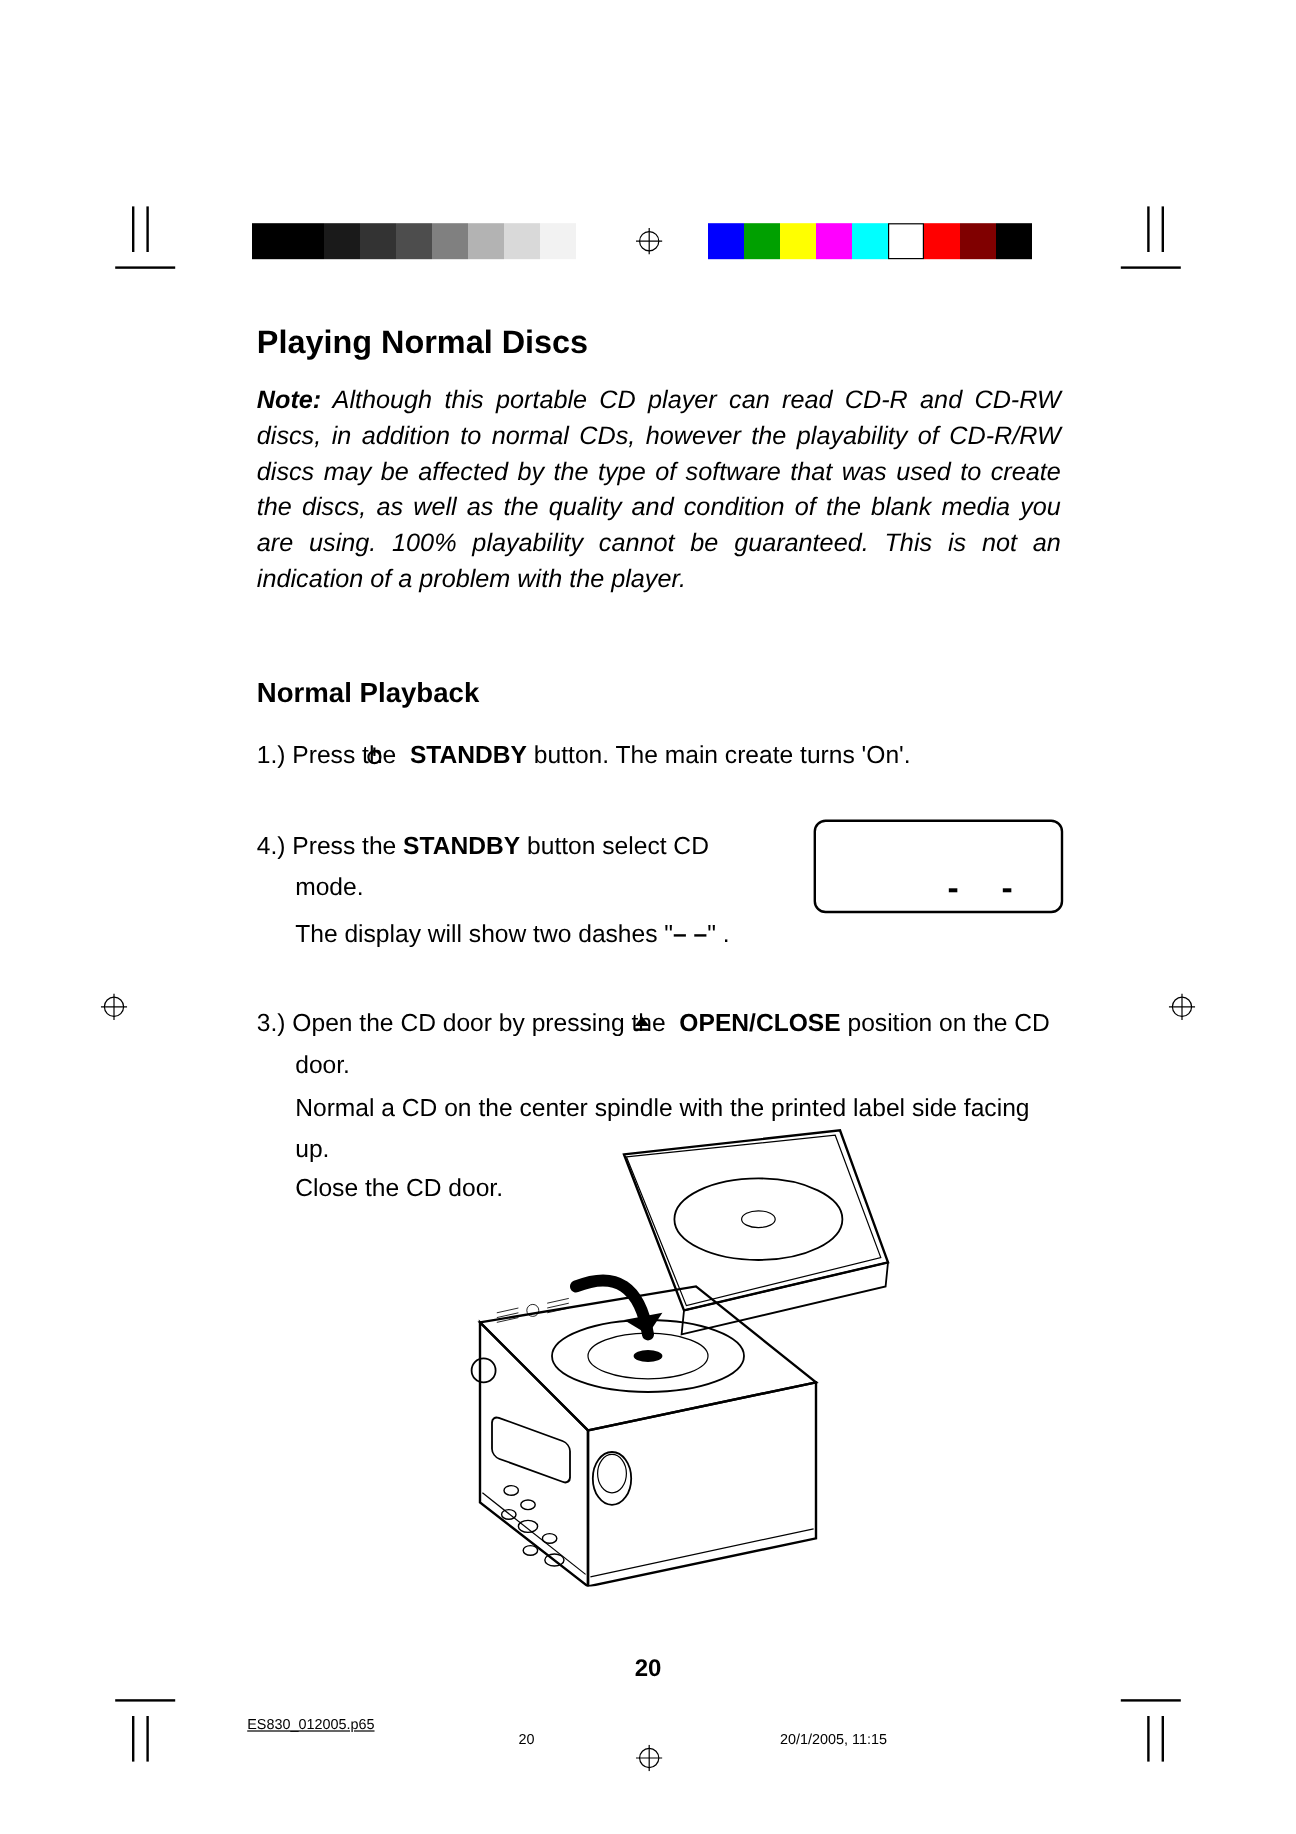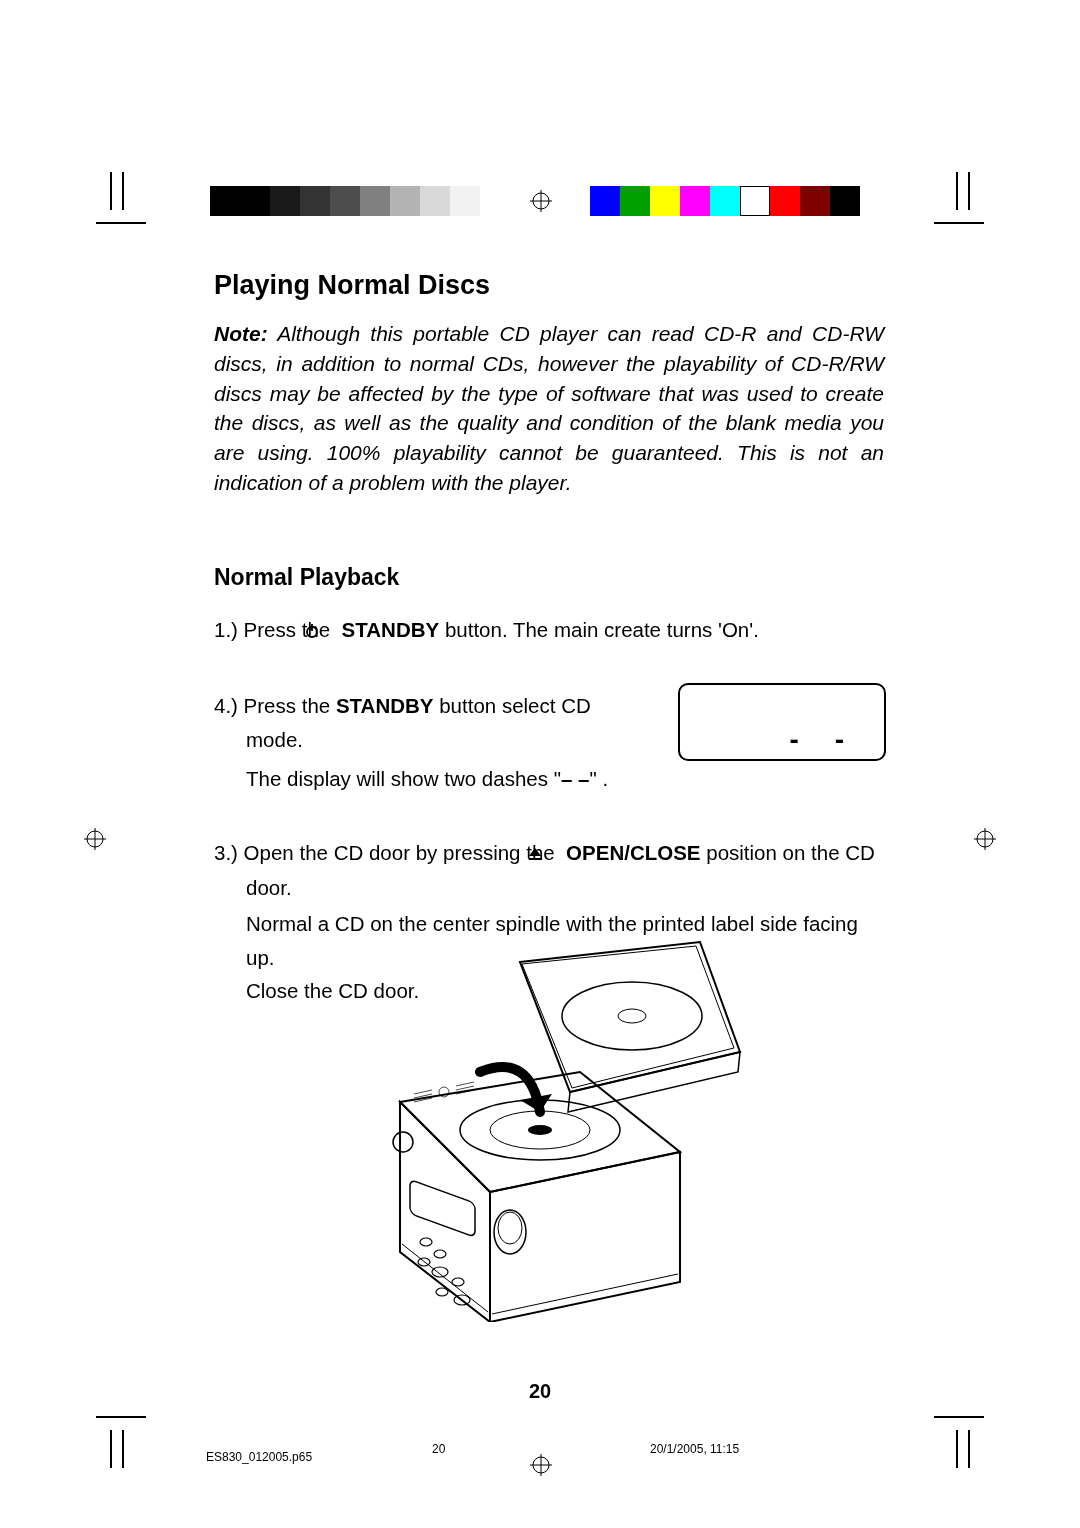--- a/index.html
+++ b/index.html
@@ -216,17 +216,17 @@
       <ellipse cx="170" cy="310" rx="16" ry="22" fill="none" stroke="#000" stroke-width="1.5"></ellipse>
       <ellipse cx="170" cy="306" rx="12" ry="16" fill="none" stroke="#000" stroke-width="1"></ellipse>
 
       <path d="M62 322 L148 390" fill="none" stroke="#000" stroke-width="1"></path>
       <path d="M152 392 L338 352" fill="none" stroke="#000" stroke-width="1"></path>
     </svg>
   </div>
 
   <div class="pagenum" style="top:1380px;">20</div>
 
-  <div class="footer" style="left:206px; bottom:64px;">ES830_012005.p65</div>
+  <div class="footer" style="left:206px; bottom:84px;text-decoration:underline;">ES830_012005.p65</div>
   <div class="footer" style="left:432px; bottom:72px;">20</div>
   <div class="footer" style="left:650px; bottom:72px;">20/1/2005, 11:15</div>
 
 </div>
 
 </body></html>

